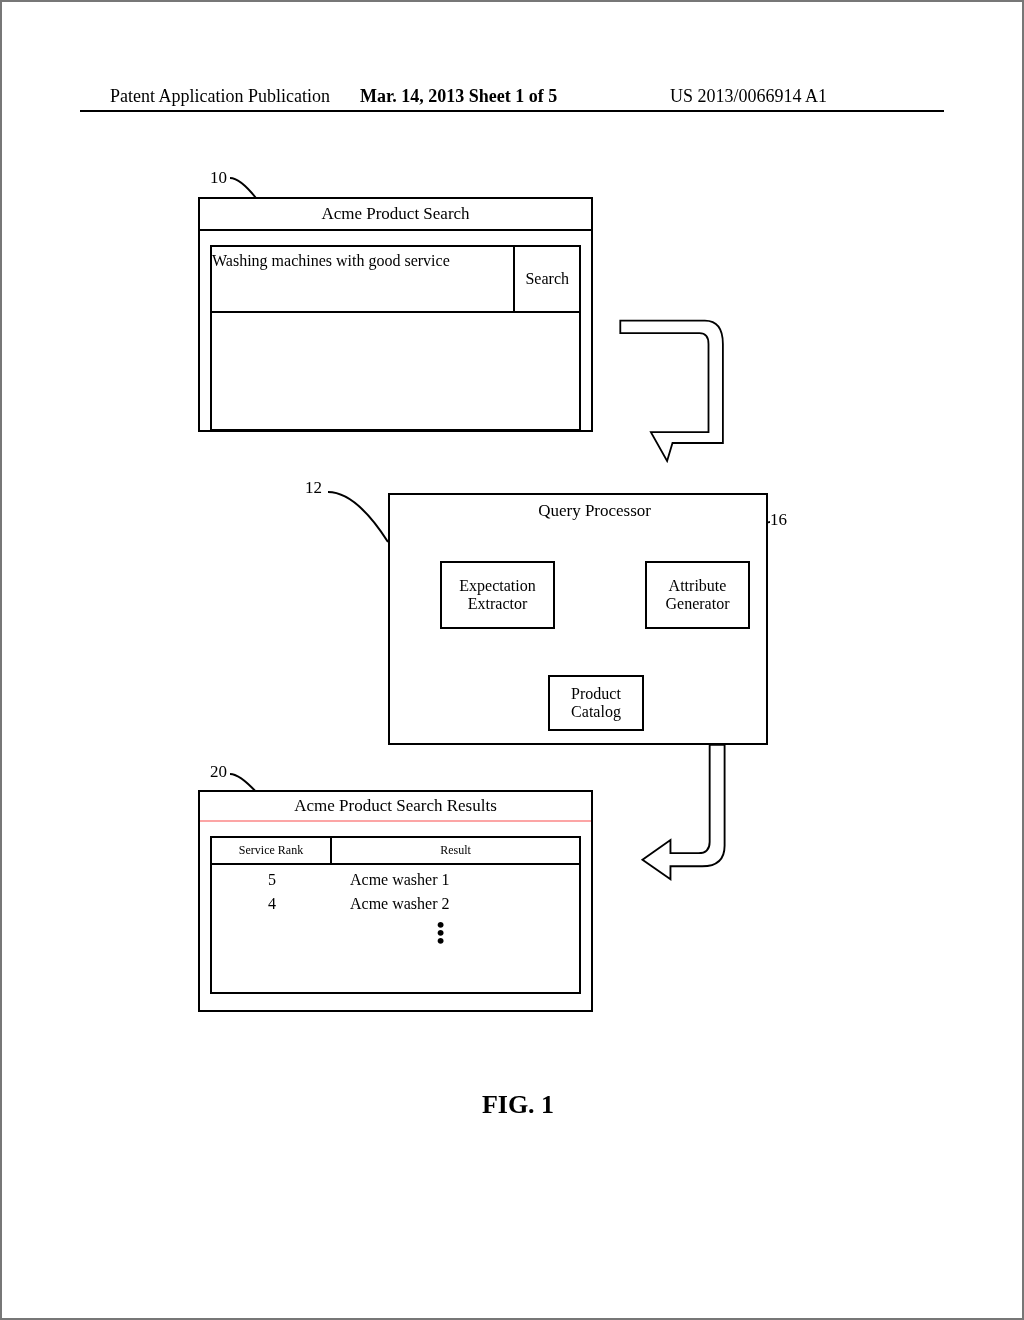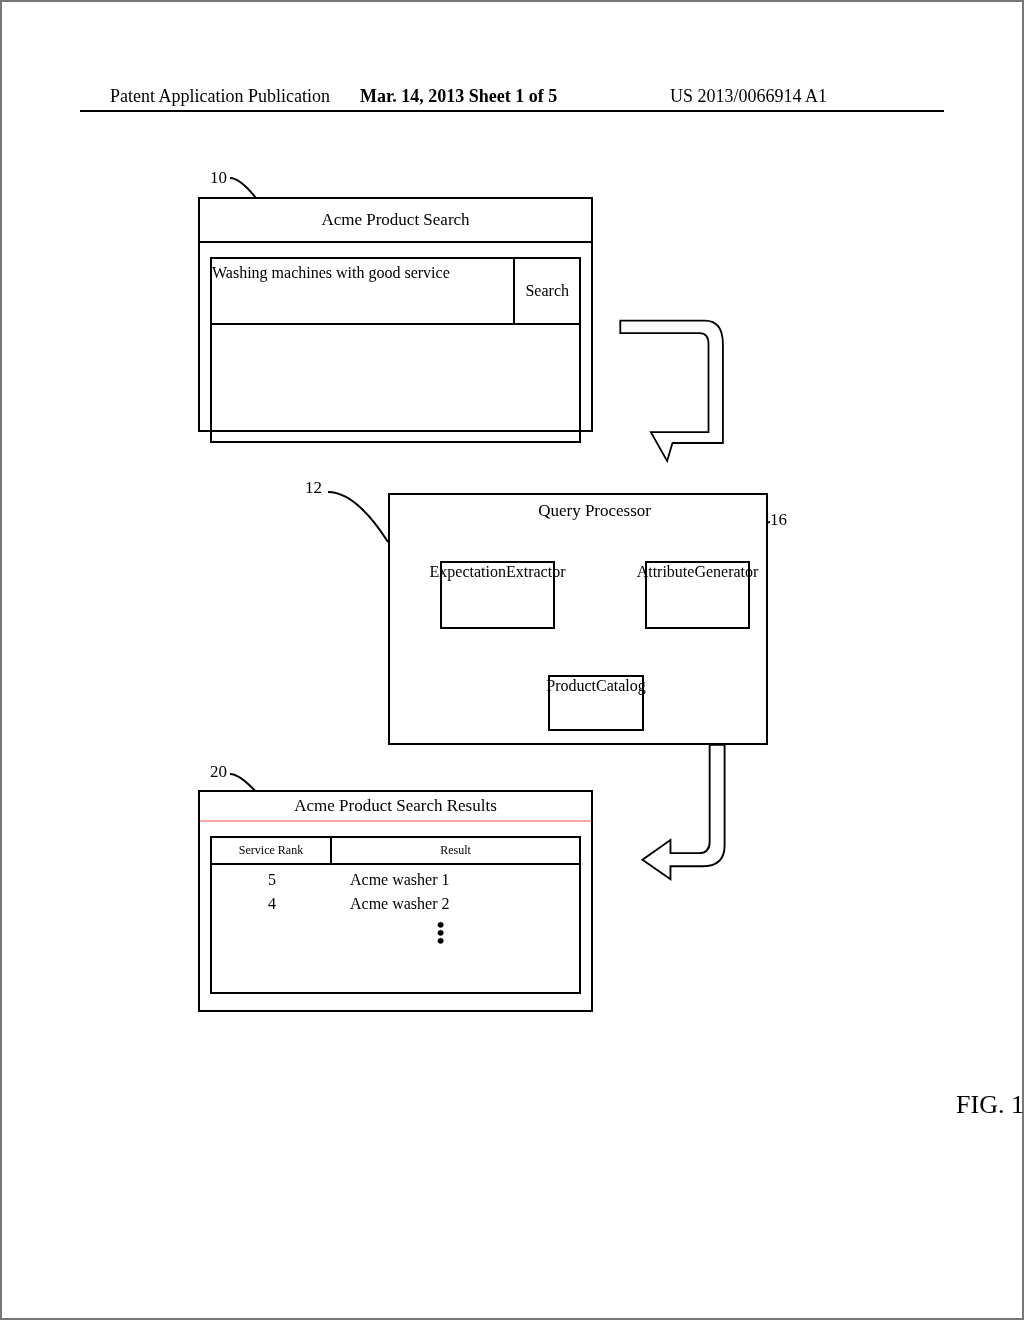--- a/index.html
+++ b/index.html
@@ -6,48 +6,48 @@
 body{font-family:"Times New Roman",serif;background:#fff;width:1024px;height:1320px;position:relative}
 .page{position:absolute;inset:0;border:2px solid #777}
 .hdr{position:absolute;top:86px;left:0;right:0;display:flex;font-size:18px}
 .hdr-l{position:absolute;left:110px;font-weight:normal}
 .hdr-c{position:absolute;left:360px;font-weight:bold}
 .hdr-r{position:absolute;left:670px;font-weight:normal}
 .rule{position:absolute;top:110px;left:80px;right:80px;border-top:2px solid #000}
 .box{position:absolute;border:2px solid #000;background:#fff}
 
 #p10{left:198px;top:197px;width:395px;height:235px}
-#p10t{border-bottom:2px solid #000;text-align:center;padding:11px 0;font-size:17px}
+#p10t{border-bottom:2px solid #000;text-align:center;padding:5px 0;font-size:17px}
 #p10row{display:flex;margin:14px 10px 0 10px}
 #p10in{flex:1;border:2px solid #000;padding:5px 0;font-size:16px}
 #p10btn{border:2px solid #000;border-left:none;padding:23px 10px;font-size:16px}
 #p10blank{margin:0 10px 12px 10px;height:118px;border:2px solid #000;border-top:none}
 
 .lbl{position:absolute;font-size:17px}
 
 #p12{left:388px;top:493px;width:380px;height:252px}
 #p12t{position:absolute;top:6px;right:115px;font-size:17px}
-.sub{position:absolute;border:2px solid #000;text-align:center;font-size:16px;display:flex;flex-direction:row;justify-content:center}
+.sub{position:absolute;border:2px solid #000;text-align:center;font-size:16px;display:flex;flex-direction:column;justify-content:center}
 #s14{left:50px;top:66px;width:115px;height:68px}
 #s16{left:255px;top:66px;width:105px;height:68px}
 #s18{left:158px;top:180px;width:96px;height:56px}
 
 #p20{left:198px;top:790px;width:395px;height:222px}
 #p20t{border-bottom:2px solid #fca5a5;text-align:center;padding:4px 0;font-size:17px}
 #p20tbl{margin:14px 10px 12px 10px;border:2px solid #000;border-top:2px solid #000;height:158px}
 #p20hdr{display:flex;border-bottom:2px solid #000}
 #p20hdr>div{padding:5px 0;text-align:center;font-size:12px}
 #p20c1{width:120px;border-right:2px solid #000}
 #p20c2{flex:1}
 .resrow{display:flex;font-size:16px;margin-top:6px}
 .resrow>div:first-child{width:120px;text-align:center}
 .resrow>div:last-child{flex:1;padding-left:18px}
 #dots{text-align:center;font-size:22px;line-height:8px;letter-spacing:0;margin-top:8px;padding-left:90px;font-weight:bold}
 
-#fig{position:absolute;left:12px;right:0;top:1090px;text-align:right;font-weight:normal;font-size:26px}
+#fig{position:absolute;left:12px;right:0;top:1090px;text-align:center;font-weight:bold;font-size:26px}
 
 .arrow-down{position:absolute;left:612px;top:308px;width:130px;height:162px}
 .arrow-up{position:absolute;left:612px;top:743px;width:130px;height:140px}
 svg{overflow:visible}
 
 .leader{position:absolute}
 </style>
 </head>
 <body>
 

